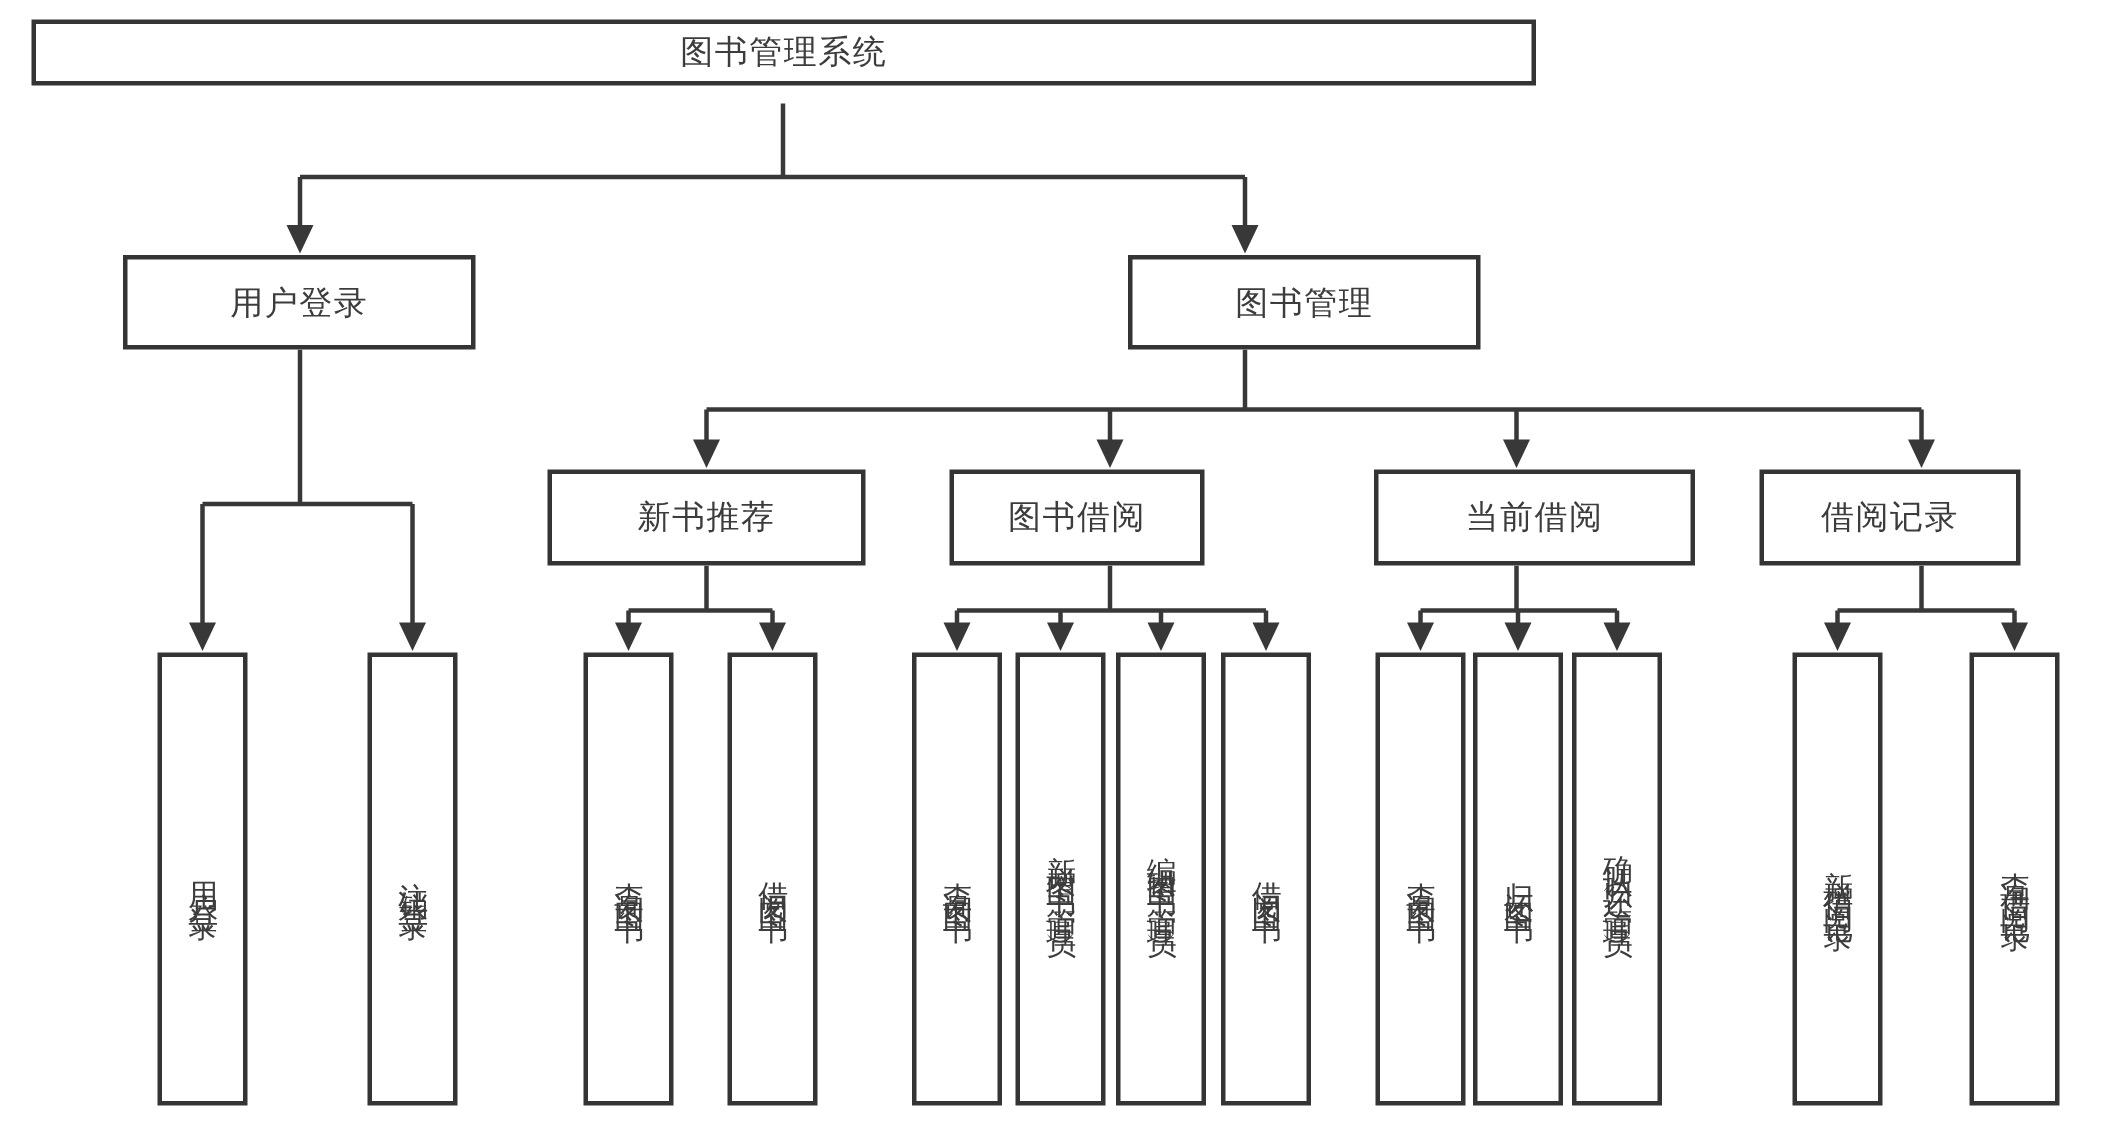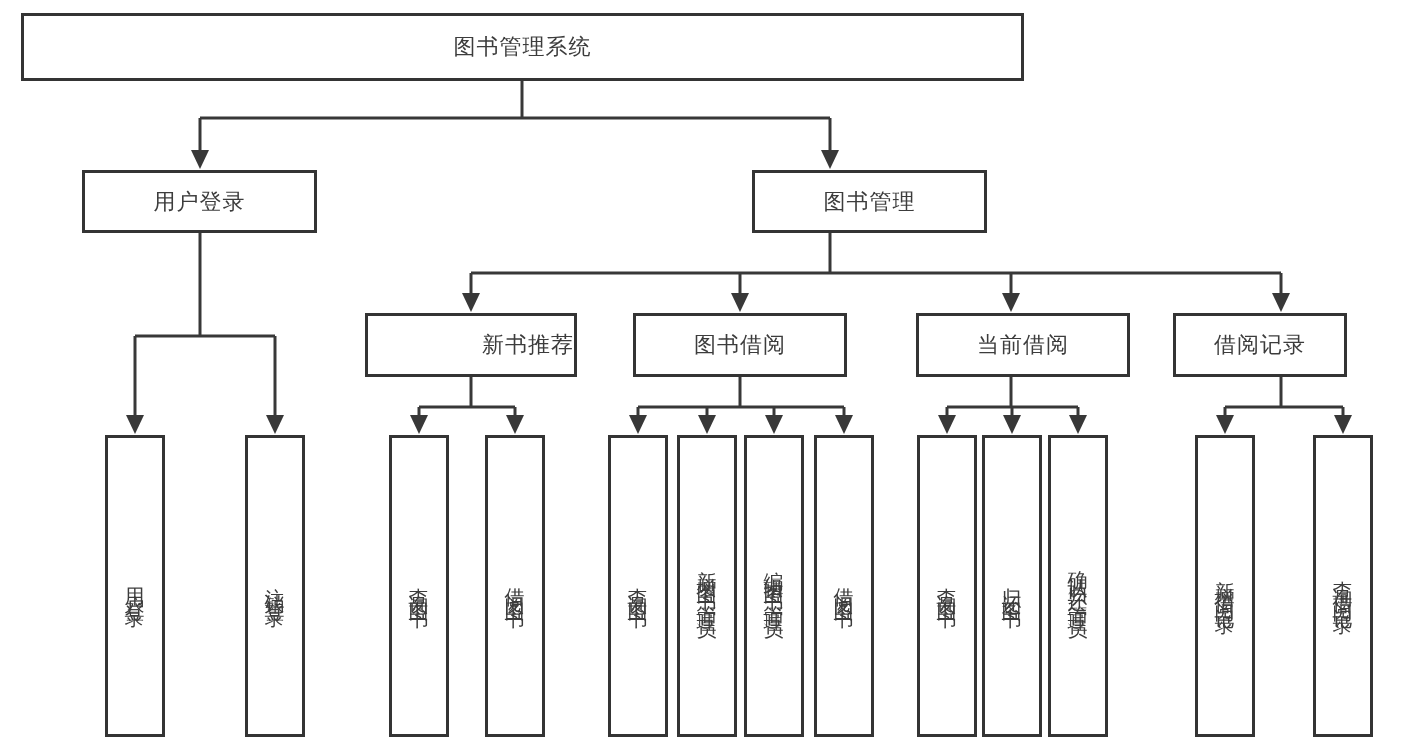--- a/index.html
+++ b/index.html
@@ -22,21 +22,21 @@
     box-sizing: border-box;
     border: 3px solid #343434;
     background: #ffffff;
     display: flex;
     align-items: center;
     justify-content: center;
     color: #3c3c3c;
     z-index: 2;
   }
   .h-node { font-size: 22px; letter-spacing: 1px; white-space: nowrap; }
-  .root-node  { left: 21px;  top: 13px;  width: 1003px; height: 68px; }
+  .root-node  { left: 21px;  top: 13px;  width: 1003px; height: 44px; }
   .l2-node    { top: 170px; height: 63px; width: 235px; }
   .l3-node    { top: 313px; height: 64px; width: 213px; }
   .leaf       { top: 435px; height: 302px; width: 60px; }
   .leaf .v-label {
     writing-mode: vertical-rl;
     text-orientation: mixed;
     font-size: 20px;
     letter-spacing: 7px;
     line-height: 1;
     color: #3c3c3c;
@@ -130,24 +130,24 @@
     <span>图书管理系统</span>
   </div>
 
   <div class="node l2-node h-node" style="left:82px;">
     <span>用户登录</span>
   </div>
   <div class="node l2-node h-node" style="left:752px;">
     <span>图书管理</span>
   </div>
 
-  <div class="node l3-node h-node" style="left:365px;width:212px;justify-content:flex-end;">
+  <div class="node l3-node h-node" style="left:365px;width:212px;">
     <span>新书推荐</span>
   </div>
-  <div class="node l3-node h-node" style="left:633px;width:214px;">
+  <div class="node l3-node h-node" style="left:633px;width:170px;">
     <span>图书借阅</span>
   </div>
   <div class="node l3-node h-node" style="left:903px;width:214px;margin-left:13px;">
     <span>当前借阅</span>
   </div>
   <div class="node l3-node h-node" style="left:1173px;width:174px;">
     <span>借阅记录</span>
   </div>
 
   <div class="node leaf" style="left:105px;">

